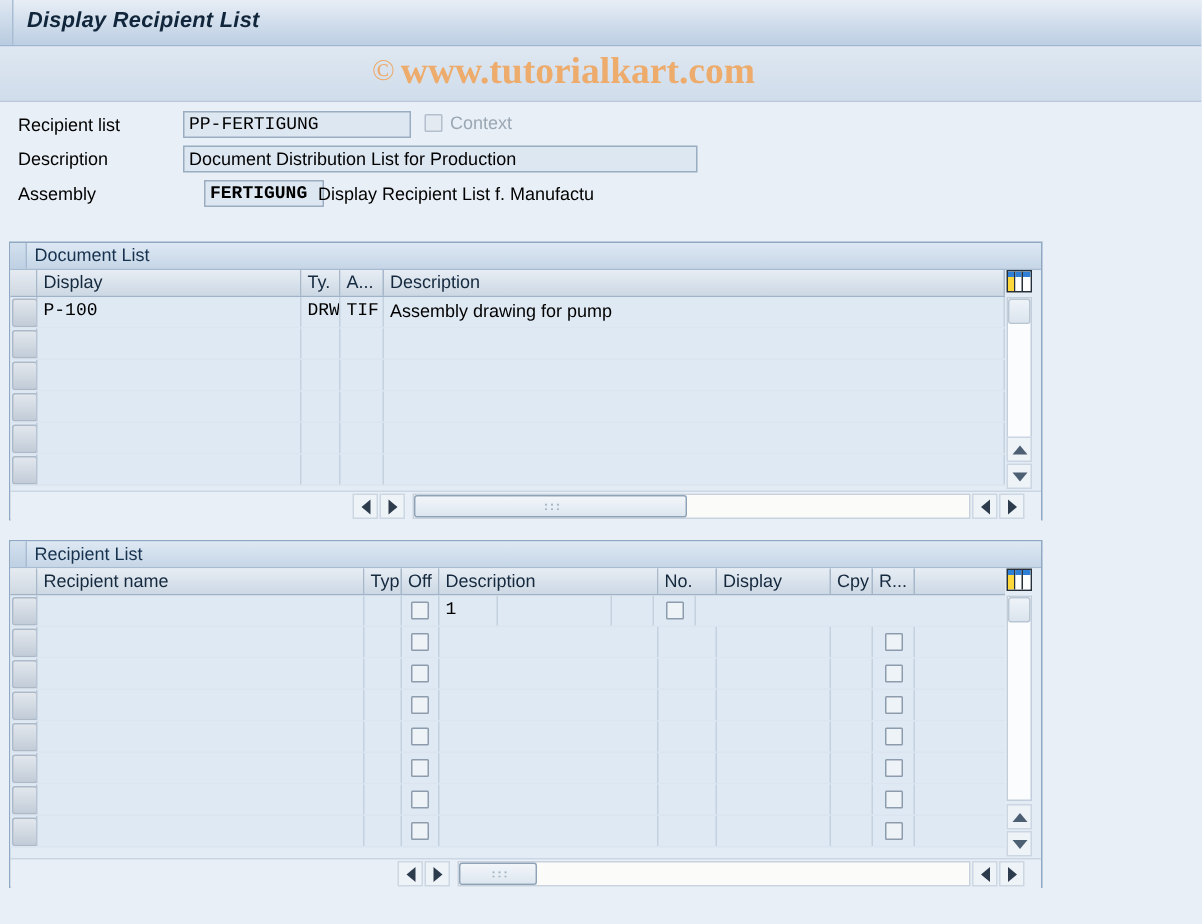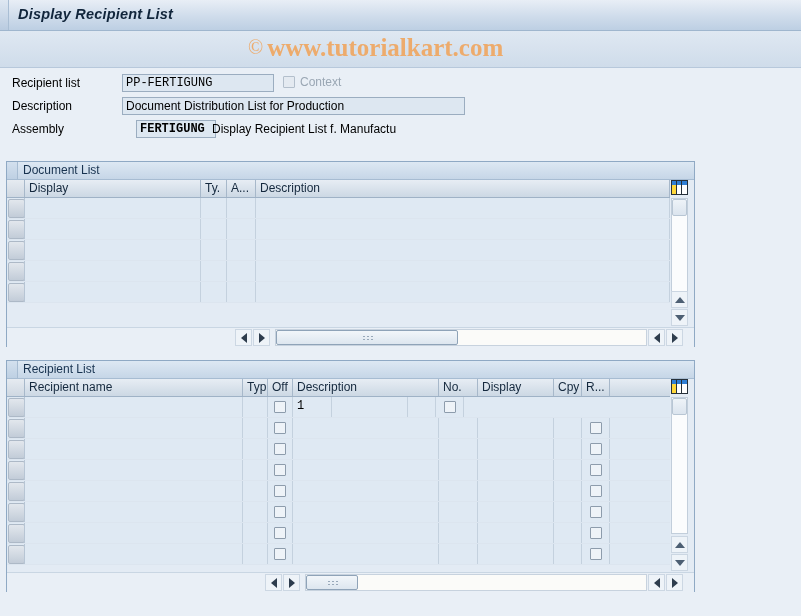--- a/index.html
+++ b/index.html
@@ -408,20 +408,29 @@
     <div class="grid-header">
       <div class="gh-cell selcol" style="width:18px;"></div>
       <div class="gh-cell" style="width:176px;">Display</div>
       <div class="gh-cell" style="width:26px;">Ty.</div>
       <div class="gh-cell" style="width:29px;">A...</div>
       <div class="gh-cell" style="width:414px;">Description</div>
     </div>
 
     <div class="grid-body">
 
+      <div class="grow">
+        <div class="gcell selcol" style="width:18px;">
+            <div class="selbtn"></div>
+          </div>
+        <div class="gcell mono" style="width:176px;">P-100</div>
+        <div class="gcell mono" style="width:26px;">DRW</div>
+        <div class="gcell mono" style="width:29px;">TIF</div>
+        <div class="gcell" style="width:414px;">Assembly drawing for pump</div>
+      </div>
 
       <div class="grow">
         <div class="gcell selcol" style="width:18px;">
             <div class="selbtn"></div>
           </div>
         <div class="gcell mono" style="width:176px;"></div>
         <div class="gcell mono" style="width:26px;"></div>
         <div class="gcell mono" style="width:29px;"></div>
         <div class="gcell" style="width:414px;"></div>
       </div>

